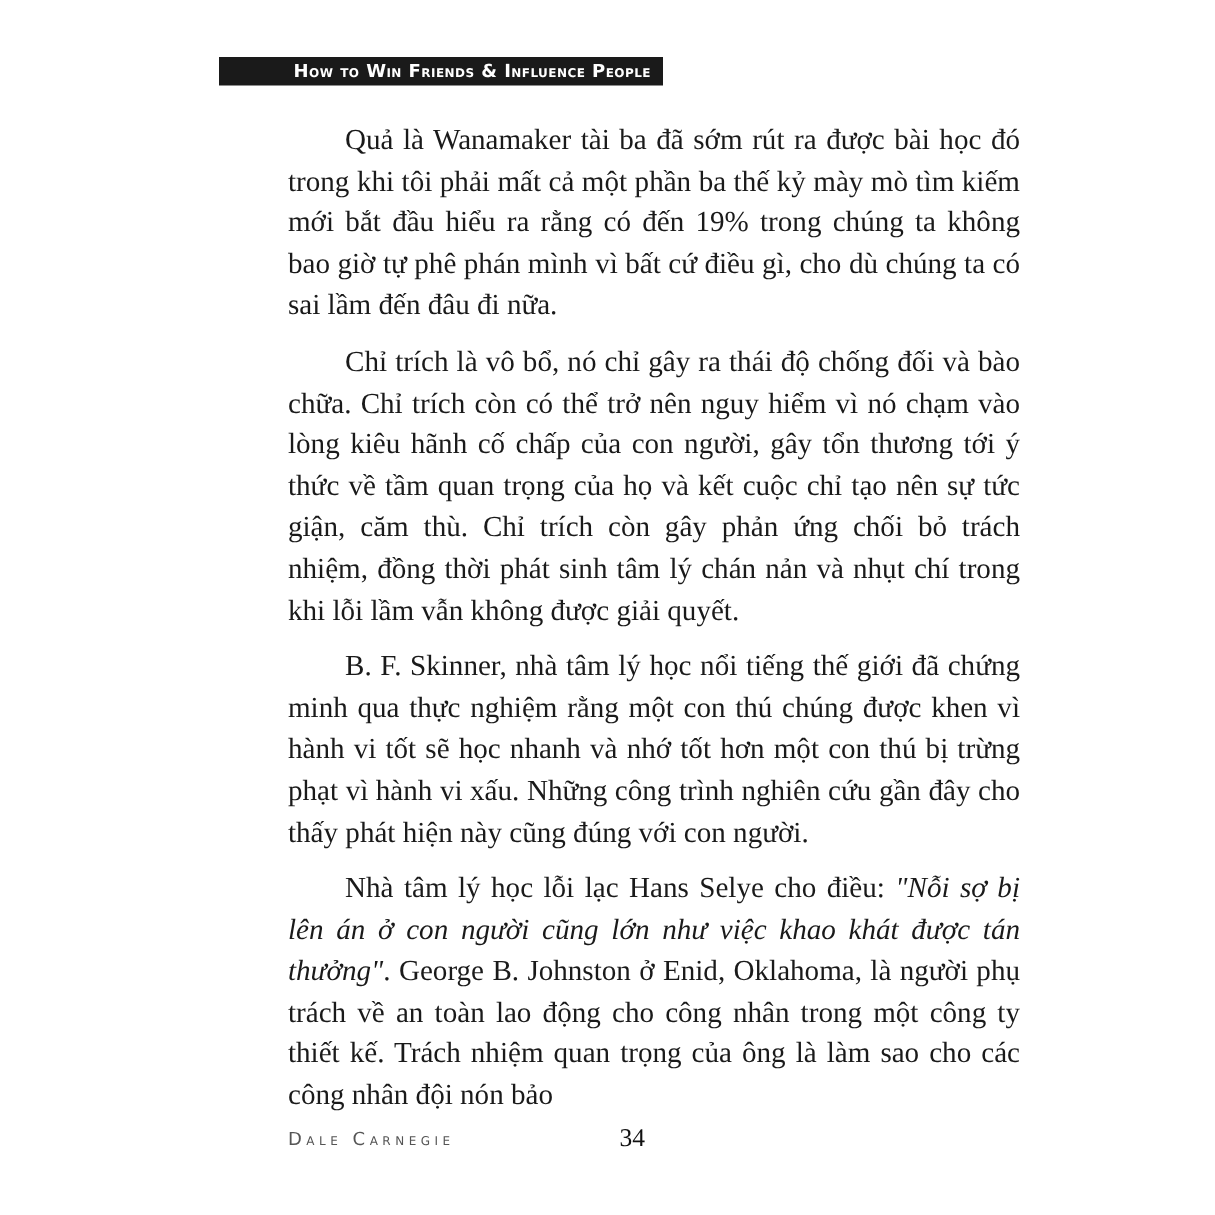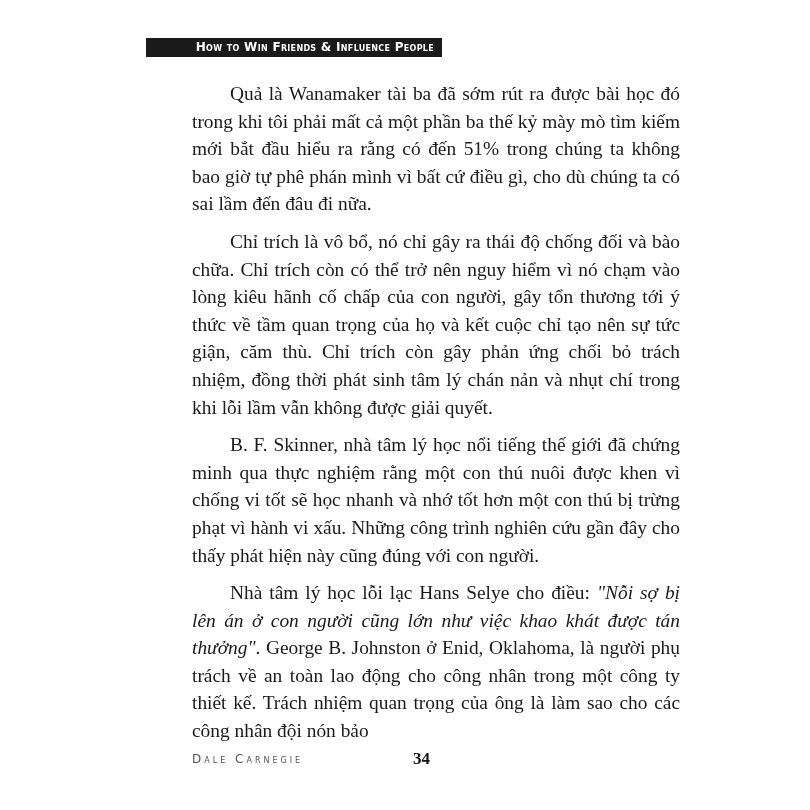--- a/index.html
+++ b/index.html
@@ -24,31 +24,31 @@
     .para.noindent { text-indent: 0; }
     .para.italic { font-style: italic; }
     .ital { font-style: italic; }
     .footer-author {
       position: absolute; left: 192px; top: 752px;
       font-family: "DejaVu Sans", sans-serif; font-size: 12px;
       letter-spacing: 3px; color: #555555; font-variant: small-caps; text-align: center;
     }
     .footer-page {
       position: absolute; left: 413px; top: 749px;
-      font-family: "Liberation Serif", serif; font-size: 17px; font-weight: bold; color: #111111;
+      font-family: "Liberation Serif", serif; font-size: 17px; font-weight: normal; color: #111111;
     }
   </style>
 </head>
 <body>
 
 <div class="page">
   <div class="running-head">How to Win Friends &amp; Influence People</div>
 
   <div class="body-text">
-    <p class="para">Quả là Wanamaker tài ba đã sớm rút ra được bài học đó trong khi tôi phải mất cả một phần ba thế kỷ mày mò tìm kiếm mới bắt đầu hiểu ra rằng có đến 51% trong chúng ta không bao giờ tự phê phán mình vì bất cứ điều gì, cho dù chúng ta có sai lầm đến đâu đi nữa.</p>
+    <p class="para">Quả là Wanamaker tài ba đã sớm rút ra được bài học đó trong khi tôi phải mất cả một phần ba thế kỷ mày mò tìm kiếm mới bắt đầu hiểu ra rằng có đến 19% trong chúng ta không bao giờ tự phê phán mình vì bất cứ điều gì, cho dù chúng ta có sai lầm đến đâu đi nữa.</p>
     <p class="para">Chỉ trích là vô bổ, nó chỉ gây ra thái độ chống đối và bào chữa. Chỉ trích còn có thể trở nên nguy hiểm vì nó chạm vào lòng kiêu hãnh cố chấp của con người, gây tổn thương tới ý thức về tầm quan trọng của họ và kết cuộc chỉ tạo nên sự tức giận, căm thù. Chỉ trích còn gây phản ứng chối bỏ trách nhiệm, đồng thời phát sinh tâm lý chán nản và nhụt chí trong khi lỗi lầm vẫn không được giải quyết.</p>
-    <p class="para">B. F. Skinner, nhà tâm lý học nổi tiếng thế giới đã chứng minh qua thực nghiệm rằng một con thú nuôi được khen vì chống vi tốt sẽ học nhanh và nhớ tốt hơn một con thú bị trừng phạt vì hành vi xấu. Những công trình nghiên cứu gần đây cho thấy phát hiện này cũng đúng với con người.</p>
+    <p class="para">B. F. Skinner, nhà tâm lý học nổi tiếng thế giới đã chứng minh qua thực nghiệm rằng một con thú chúng được khen vì hành vi tốt sẽ học nhanh và nhớ tốt hơn một con thú bị trừng phạt vì hành vi xấu. Những công trình nghiên cứu gần đây cho thấy phát hiện này cũng đúng với con người.</p>
     <p class="para"><span>Nhà tâm lý học lỗi lạc Hans Selye cho điều: </span><span class="ital">"Nỗi sợ bị lên án ở con người cũng lớn như việc khao khát được tán thưởng"</span><span>. George B. Johnston ở Enid, Oklahoma, là người phụ trách về an toàn lao động cho công nhân trong một công ty thiết kế. Trách nhiệm quan trọng của ông là làm sao cho các công nhân đội nón bảo</span></p>
   </div>
 
   <div class="footer-author">Dale Carnegie</div>
   <div class="footer-page">34</div>
 </div>
 
 </body></html>

